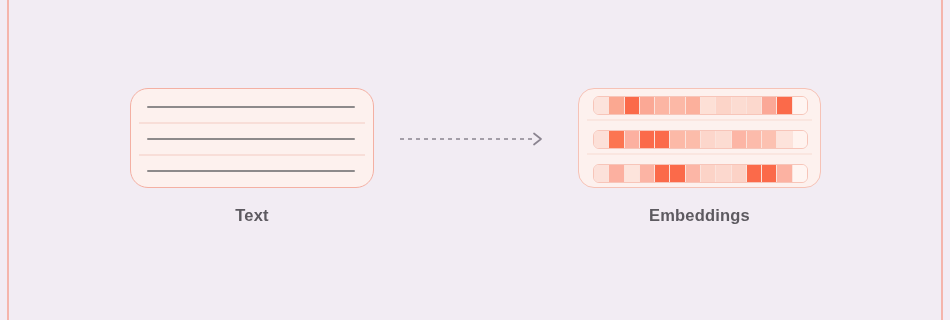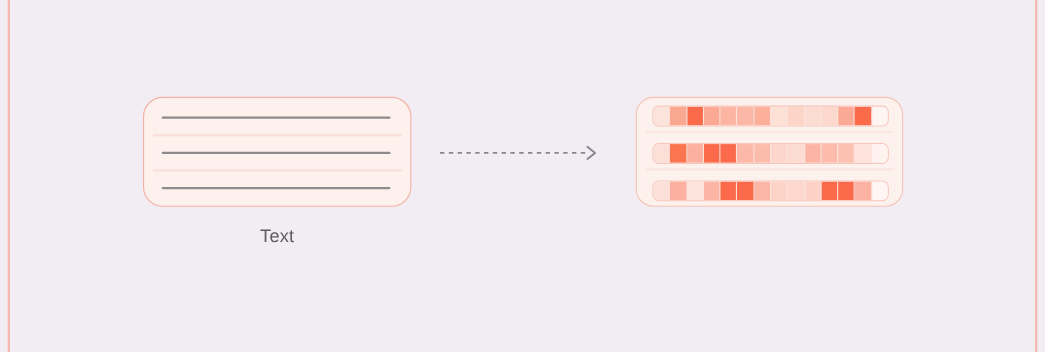--- a/index.html
+++ b/index.html
@@ -116,20 +116,21 @@
   .emb-sep.s2 { top: 64px; }
 
   
   .caption {
     position: absolute;
     text-align: center;
     font-size: 16.5px;
     color: #5d5a60;
     letter-spacing: 0.2px;
     white-space: nowrap;
+    font-weight: bold;
   }
   #text-caption {
     left: 130px;
     top: 206px;
     width: 244px;
   }
   #embeddings-caption {
     left: 578px;
     top: 206px;
     width: 243px;
@@ -204,14 +205,15 @@
         <div class="emb-cell" style="background: rgb(252, 210, 198);"></div>
         <div class="emb-cell" style="background: rgb(251, 106, 74);"></div>
         <div class="emb-cell" style="background: rgb(251, 106, 74);"></div>
         <div class="emb-cell" style="background: rgb(252, 178, 162);"></div>
         <div class="emb-cell" style="background: rgb(255, 245, 242);"></div>
       </div>
   </div>
 
   <div class="caption" id="text-caption">Text</div>
 
+  <div class="caption" id="embeddings-caption">Embeddings</div>
 
 </div>
 
 </body></html>

